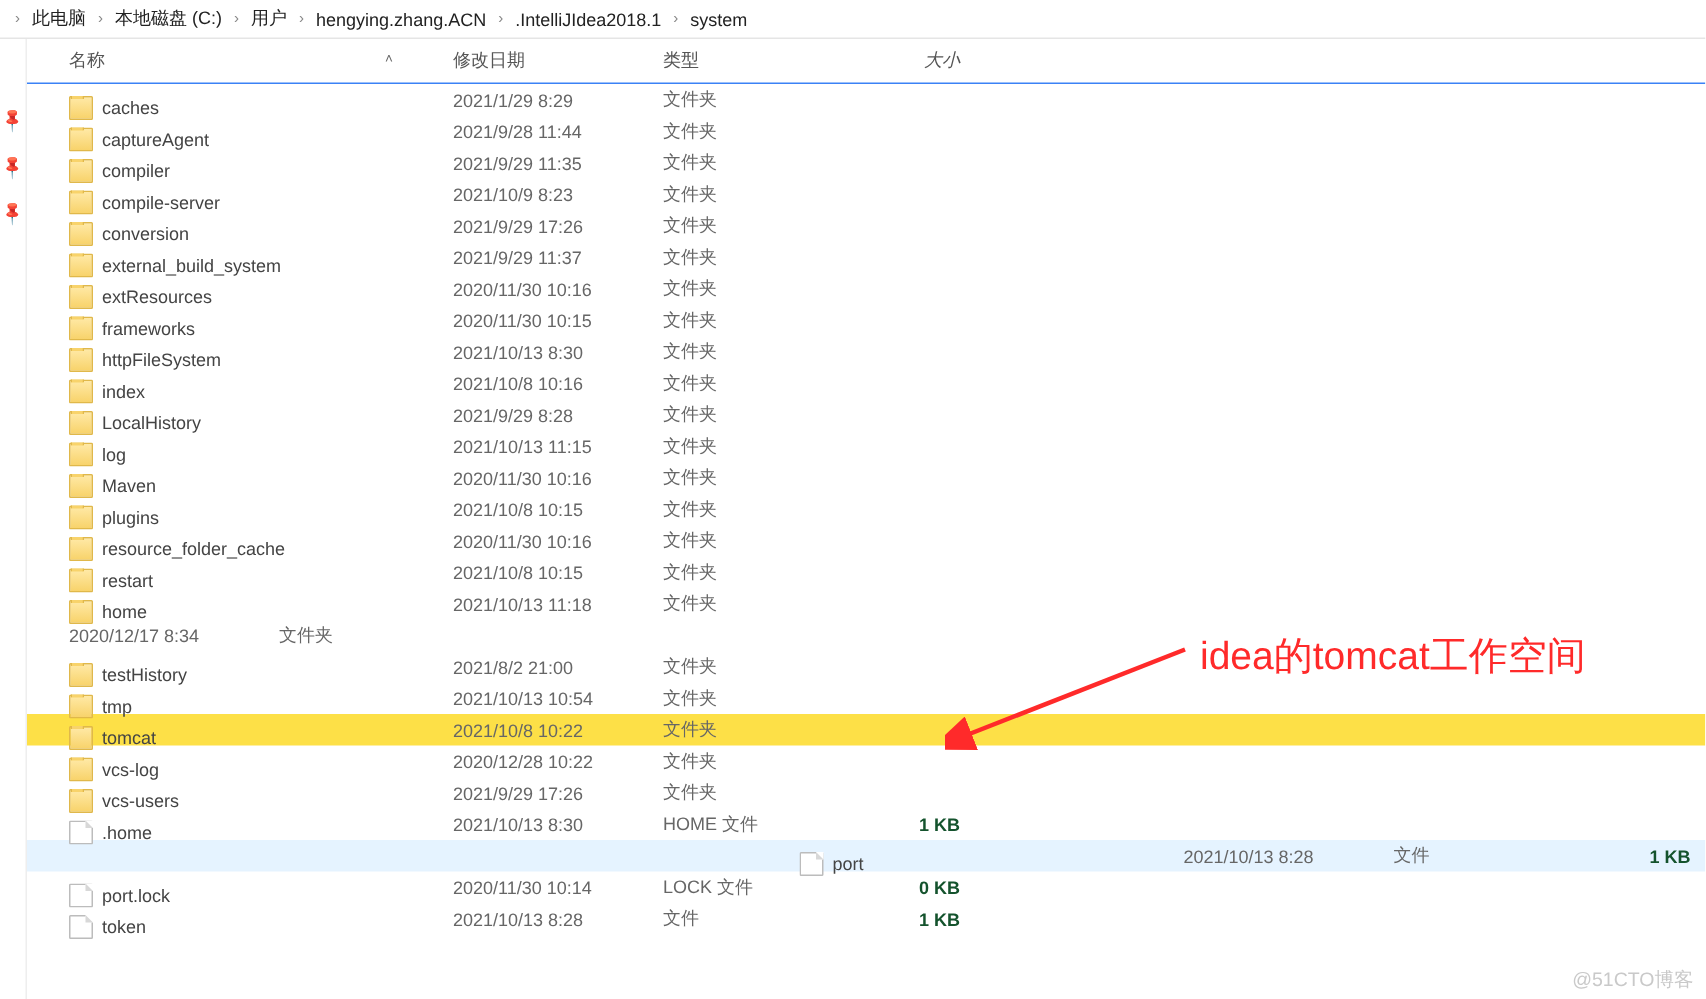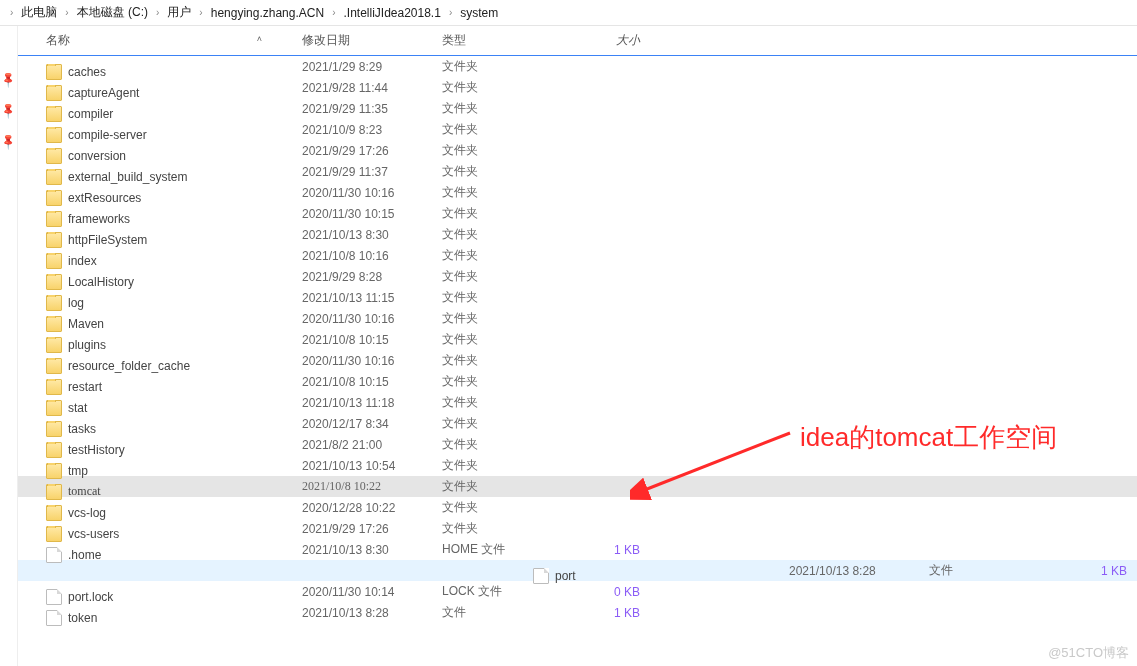--- a/index.html
+++ b/index.html
@@ -69,27 +69,27 @@
     font-size: 9px; color: #666;
   }
   .rows { }
   .row {
     display: flex;
     align-items: center;
     height: 21px;
     padding-left: 28px;
     color: #444;
   }
-  .row.selected { background: #e5e5e5; font-family: Liberation Serif, serif; }
+  .row.selected { background: #fde047; }
   .row.hover    { background: #e5f3ff; justify-content: flex-end; }
   .row .cell { white-space: nowrap; overflow: hidden; }
   .cell-name { width: 256px; display: flex; align-items: center; margin-top: 10px; }
   .cell-date { width: 140px; color: #666; }
   .cell-type { width: 128px; color: #666; }
-  .cell-size { width: 80px; text-align: right; color: #8b5cf6; padding-right: 10px; }
+  .cell-size { width: 80px; text-align: right; color: #14532d; padding-right: 10px; font-weight: bold; }
   .icon {
     width: 16px; height: 16px;
     margin-right: 6px;
     flex: 0 0 16px;
   }
   .icon.folder {
     background: linear-gradient(#ffe9a6, #f8d36b);
     border: 1px solid #e0b84a;
     border-radius: 1px;
     position: relative;
@@ -313,31 +313,27 @@
             <span class="icon folder"></span>
             <span>restart</span>
           </div>
           <div class="cell cell-date">2021/10/8 10:15</div>
           <div class="cell cell-type">文件夹</div>
           <div class="cell cell-size"></div>
         </div>
         <div class="row">
           <div class="cell cell-name">
             <span class="icon folder"></span>
-            <span>stat</span>
+            <span>home</span>
           </div>
           <div class="cell cell-date">2021/10/13 11:18</div>
           <div class="cell cell-type">文件夹</div>
           <div class="cell cell-size"></div>
         </div>
         <div class="row">
-          <div class="cell cell-name">
-            <span class="icon folder"></span>
-            <span>tasks</span>
-          </div>
           <div class="cell cell-date">2020/12/17 8:34</div>
           <div class="cell cell-type">文件夹</div>
           <div class="cell cell-size"></div>
         </div>
         <div class="row">
           <div class="cell cell-name">
             <span class="icon folder"></span>
             <span>testHistory</span>
           </div>
           <div class="cell cell-date">2021/8/2 21:00</div>

